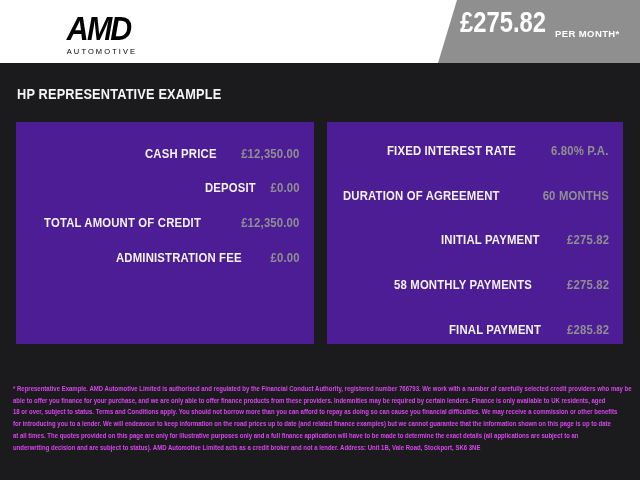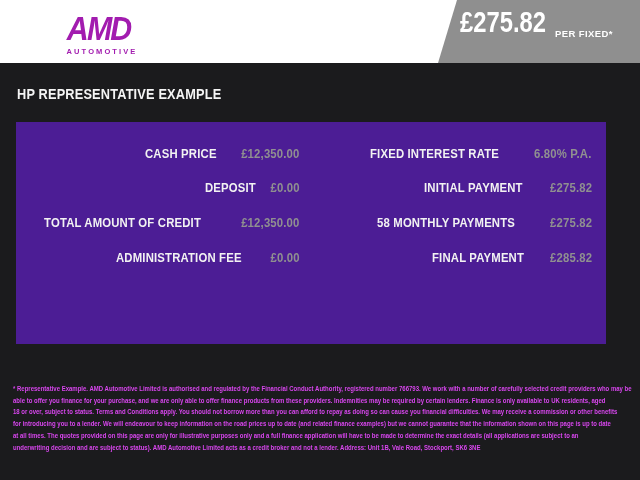--- a/index.html
+++ b/index.html
@@ -9,29 +9,29 @@
     font-family:"Liberation Sans", sans-serif;
     overflow:hidden;position:relative;
   }
   
   .header{
     position:absolute;left:0;top:0;width:640px;height:63px;
     background:#ffffff;
   }
   .logo{
     position:absolute;left:60px;top:12px;width:84px;
-    text-align:center;color:#a21caf;
+    text-align:center;color:#000000;
   }
   .logo-brand{
     font-size:33px;font-weight:700;font-style:italic;
     line-height:1;letter-spacing:-2px;display:block;
     transform:scaleX(0.92);transform-origin:left top;
   }
   .logo-sub{
-    display:block;font-size:7.5px;font-weight:700;
+    display:block;font-size:7.5px;font-weight:400;
     letter-spacing:2.1px;margin-top:2px;white-space:nowrap;
   }
   .price-badge{
     position:absolute;left:438px;top:0;width:202px;height:63px;
     background:#8f8f8f;
     -webkit-clip-path:polygon(19px 0,100% 0,100% 100%,0 100%);
     clip-path:polygon(19px 0,100% 0,100% 100%,0 100%);
     color:#ffffff;
   }
   .price-amount{
@@ -52,21 +52,21 @@
   }
   
   .panel{
     position:absolute;top:122px;height:222px;
     background:#4c1d95;
     box-sizing:border-box;
     padding:14px 14px 0 22px;
     display:flex;flex-direction:column;align-items:flex-end;
   }
   .panel-left{left:16px;width:298px;}
-  .panel-right{left:310px;width:296px;}
+  .panel-right{left:327px;width:296px;gap:16px;}
   .row{
     height:34.6px;display:flex;align-items:center;
     justify-content:space-between;
   }
   .row-label{
     color:#f2f2f2;font-size:13.5px;font-weight:700;
     letter-spacing:0.2px;white-space:nowrap;
     transform:scaleX(0.84);transform-origin:left center;
   }
   .row-value{
@@ -87,21 +87,21 @@
 </head>
 <body>
 
 <div class="header">
   <div class="logo">
     <span class="logo-brand">AMD</span>
     <span class="logo-sub">AUTOMOTIVE</span>
   </div>
   <div class="price-badge">
     <span class="price-amount">£275.82</span>
-    <span class="price-period">PER FIXED*</span>
+    <span class="price-period">PER MONTH*</span>
   </div>
 </div>
 
 <div class="section-title">HP REPRESENTATIVE EXAMPLE</div>
 
 <div class="panel panel-left">
   <div class="row">
     <span class="row-label">CASH PRICE</span>
     <span class="row-value">£12,350.00</span>
   </div>
@@ -118,20 +118,24 @@
     <span class="row-value">£0.00</span>
   </div>
 </div>
 
 <div class="panel panel-right">
   <div class="row">
     <span class="row-label">FIXED INTEREST RATE</span>
     <span class="row-value">6.80% P.A.</span>
   </div>
   <div class="row">
+    <span class="row-label">DURATION OF AGREEMENT</span>
+    <span class="row-value">60 MONTHS</span>
+  </div>
+  <div class="row">
     <span class="row-label">INITIAL PAYMENT</span>
     <span class="row-value">£275.82</span>
   </div>
   <div class="row">
     <span class="row-label">58 MONTHLY PAYMENTS</span>
     <span class="row-value">£275.82</span>
   </div>
   <div class="row">
     <span class="row-label">FINAL PAYMENT</span>
     <span class="row-value">£285.82</span>

